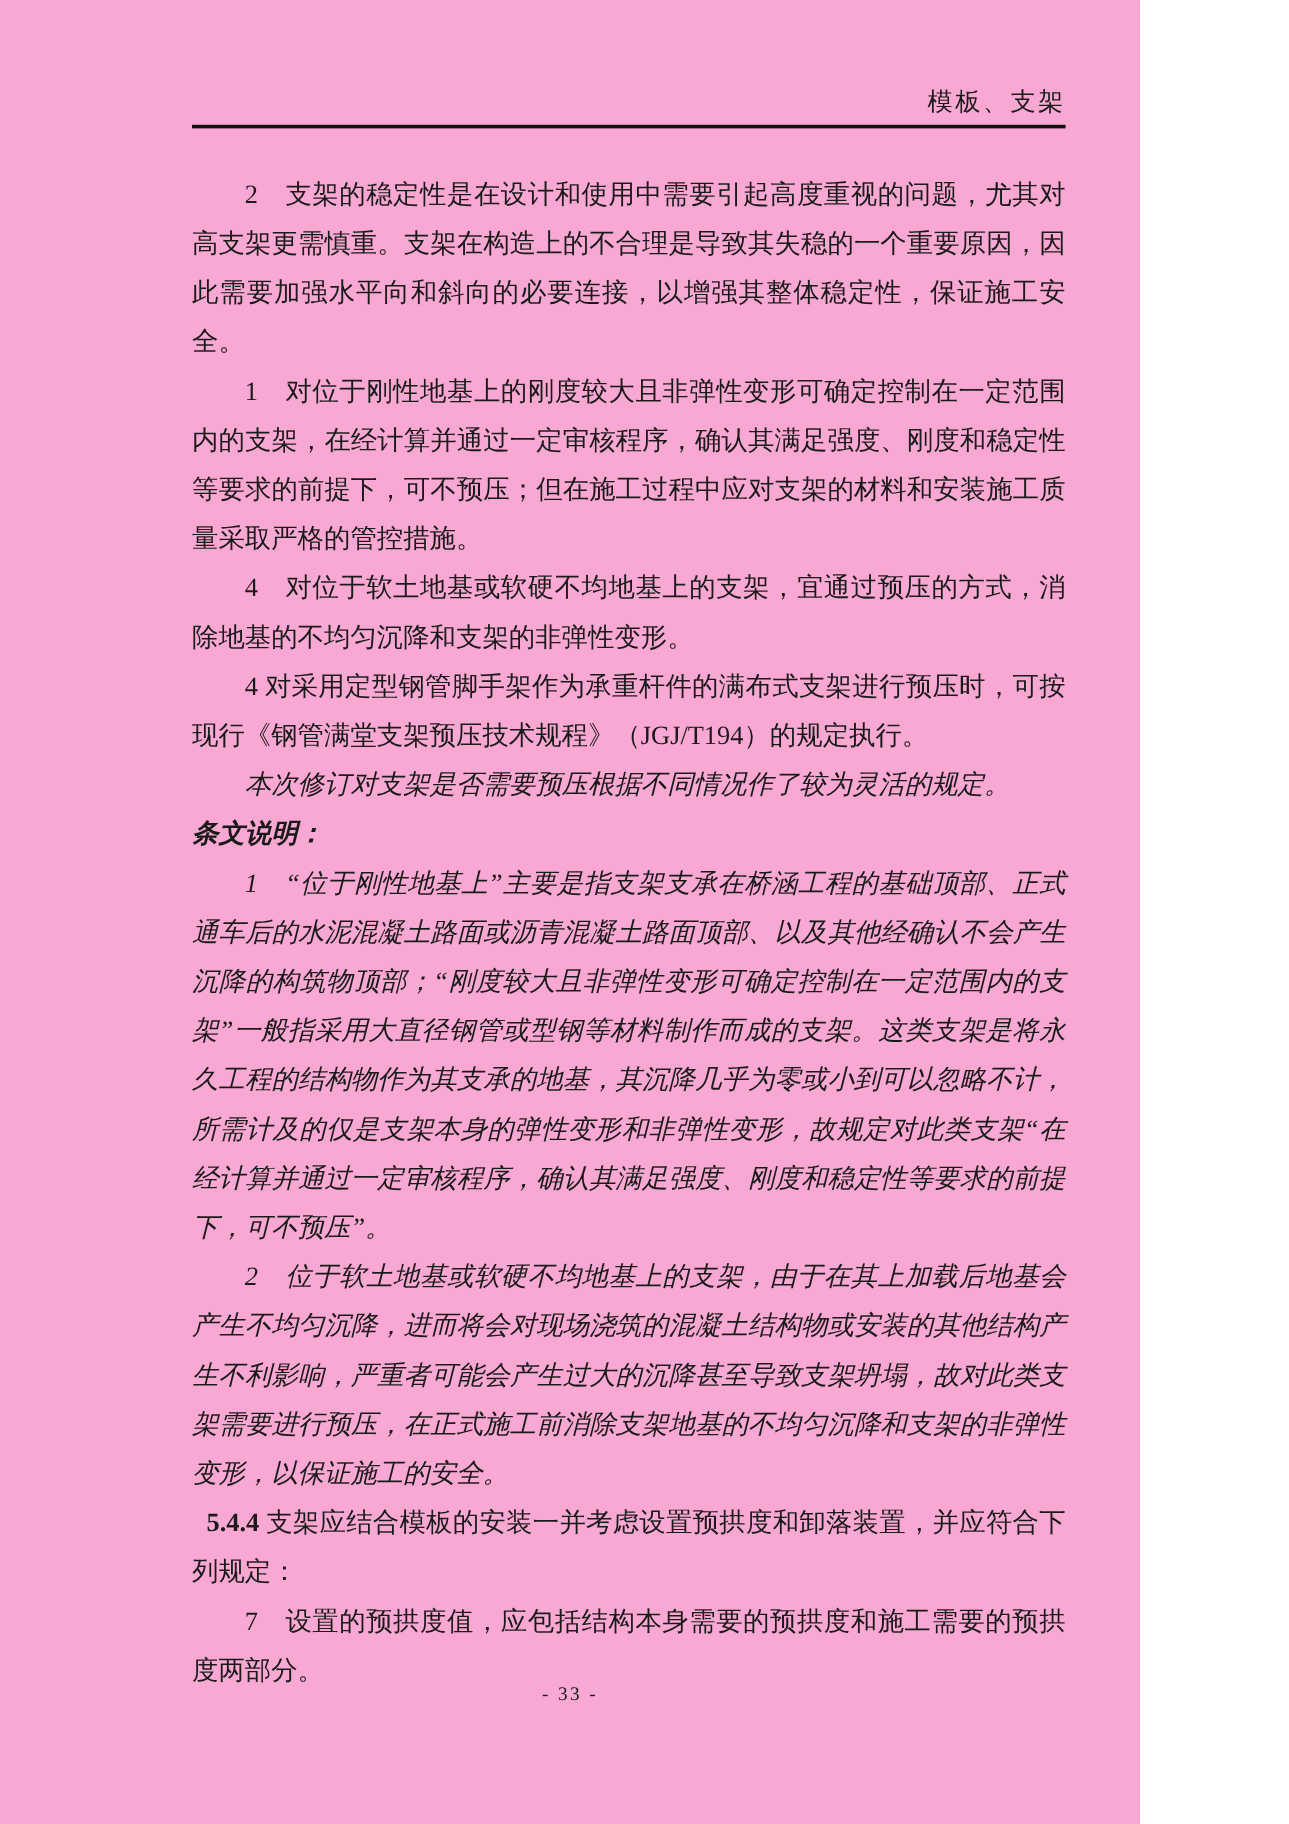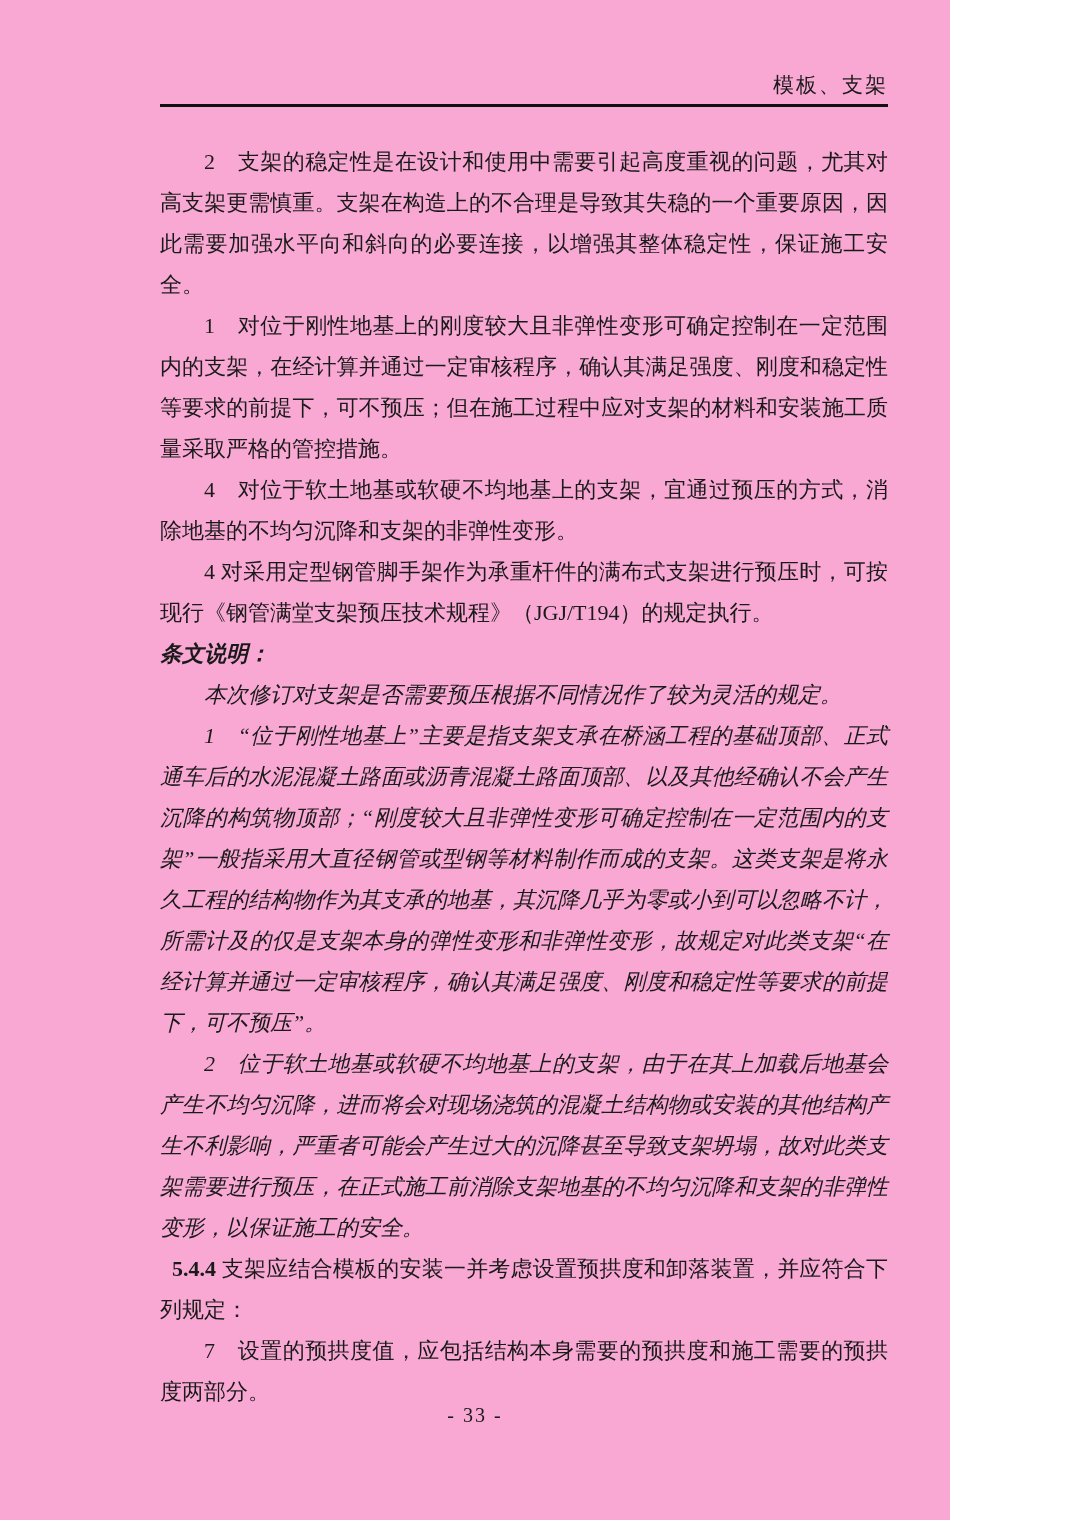--- a/index.html
+++ b/index.html
@@ -58,41 +58,41 @@
     font-weight: bold;
     text-indent: 0;
   }
   .prefix { font-weight: bold; font-style: normal; }
   .footer {
     position: absolute;
     top: 1404px;
     left: 0;
     width: 100%;
     text-align: center;
-    font-size: 20px;
+    font-size: 16px;
     letter-spacing: 2px;
     color: #1a1a1a;
   }
 </style>
 </head>
 <body>
 
 <div class="page">
   <div class="header">
     <div class="header-title">模板、支架</div>
     <hr class="header-rule">
   </div>
 
   <div class="content" id="paragraphs">
       <p class="para body indent">2　支架的稳定性是在设计和使用中需要引起高度重视的问题，尤其对高支架更需慎重。支架在构造上的不合理是导致其失稳的一个重要原因，因此需要加强水平向和斜向的必要连接，以增强其整体稳定性，保证施工安全。</p>
       <p class="para body indent">1　对位于刚性地基上的刚度较大且非弹性变形可确定控制在一定范围内的支架，在经计算并通过一定审核程序，确认其满足强度、刚度和稳定性等要求的前提下，可不预压；但在施工过程中应对支架的材料和安装施工质量采取严格的管控措施。</p>
       <p class="para body indent">4　对位于软土地基或软硬不均地基上的支架，宜通过预压的方式，消除地基的不均匀沉降和支架的非弹性变形。</p>
       <p class="para body indent">4 对采用定型钢管脚手架作为承重杆件的满布式支架进行预压时，可按现行《钢管满堂支架预压技术规程》（JGJ/T194）的规定执行。</p>
+      <p class="para note indent">本次修订对支架是否需要预压根据不同情况作了较为灵活的规定。</p>
       <p class="para note-title gap-sm">条文说明：</p>
-      <p class="para note indent">本次修订对支架是否需要预压根据不同情况作了较为灵活的规定。</p>
       <p class="para note indent">1　“位于刚性地基上”主要是指支架支承在桥涵工程的基础顶部、正式通车后的水泥混凝土路面或沥青混凝土路面顶部、以及其他经确认不会产生沉降的构筑物顶部；“刚度较大且非弹性变形可确定控制在一定范围内的支架”一般指采用大直径钢管或型钢等材料制作而成的支架。这类支架是将永久工程的结构物作为其支承的地基，其沉降几乎为零或小到可以忽略不计，所需计及的仅是支架本身的弹性变形和非弹性变形，故规定对此类支架“在经计算并通过一定审核程序，确认其满足强度、刚度和稳定性等要求的前提下，可不预压”。</p>
       <p class="para note indent">2　位于软土地基或软硬不均地基上的支架，由于在其上加载后地基会产生不均匀沉降，进而将会对现场浇筑的混凝土结构物或安装的其他结构产生不利影响，严重者可能会产生过大的沉降甚至导致支架坍塌，故对此类支架需要进行预压，在正式施工前消除支架地基的不均匀沉降和支架的非弹性变形，以保证施工的安全。</p>
       <p class="para body clause gap-sm"><span class="prefix">5.4.4</span> 支架应结合模板的安装一并考虑设置预拱度和卸落装置，并应符合下列规定：</p>
       <p class="para body indent">7　设置的预拱度值，应包括结构本身需要的预拱度和施工需要的预拱度两部分。</p>
     </div>
 
   <div class="footer">- 33 -</div>
 </div>
 
 </body></html>

